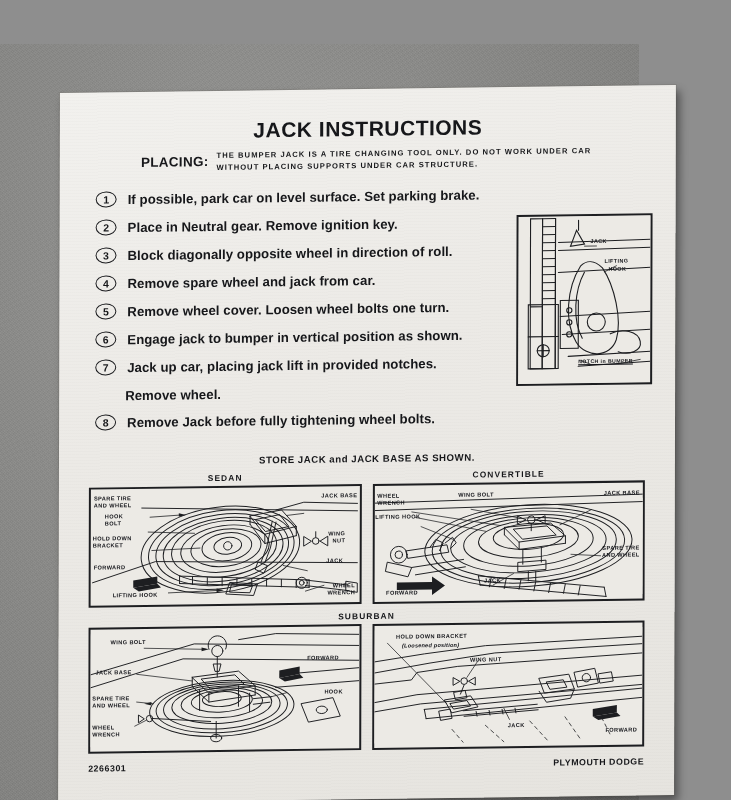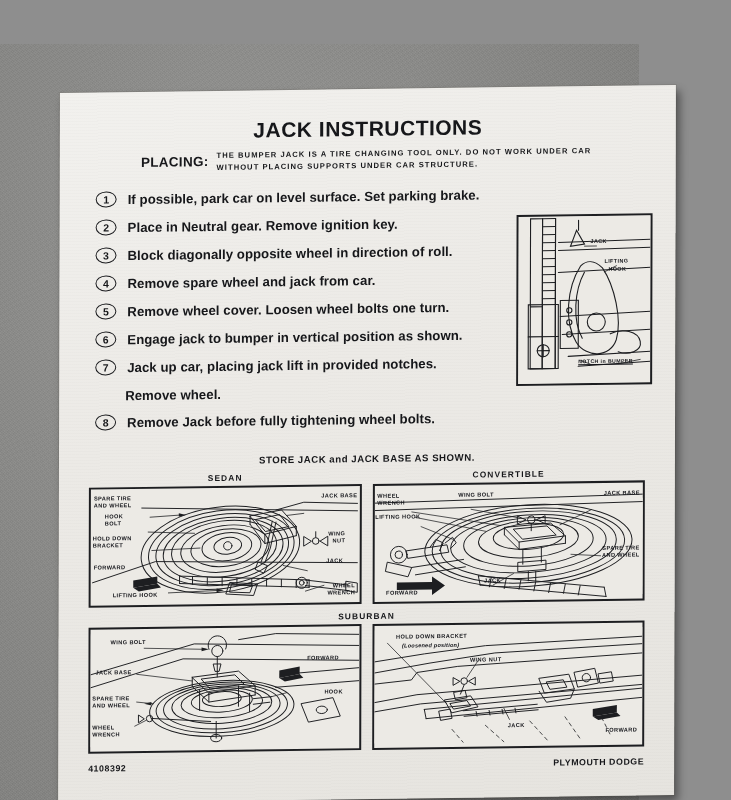--- a/index.html
+++ b/index.html
@@ -510,21 +510,21 @@
             <span class="lbl" style="left:22px; top:8px;">HOLD DOWN BRACKET</span>
             <span class="lbl it" style="left:28px; top:17px;">(Loosened position)</span>
             <span class="lbl" style="left:96px; top:32px;">WING NUT</span>
             <span class="lbl" style="left:134px;top:98px;">JACK</span>
             <span class="lbl" style="right:5px; top:104px;">FORWARD</span>
           </div>
         </div>
       </div>
 
       <div class="footer">
-        <span>4108392</span>
+        <span>2266301</span>
         <span>PLYMOUTH DODGE</span>
       </div>
 
     </div>
 
     <div id="bumper">
       <svg viewBox="0 0 132 167" width="100%" height="100%">
         <g fill="none" stroke="#1d1e21" stroke-width="1.1" stroke-linecap="round">
           <rect x="0" y="0" width="132" height="167" fill="#eceae5" stroke="none"></rect>
 

